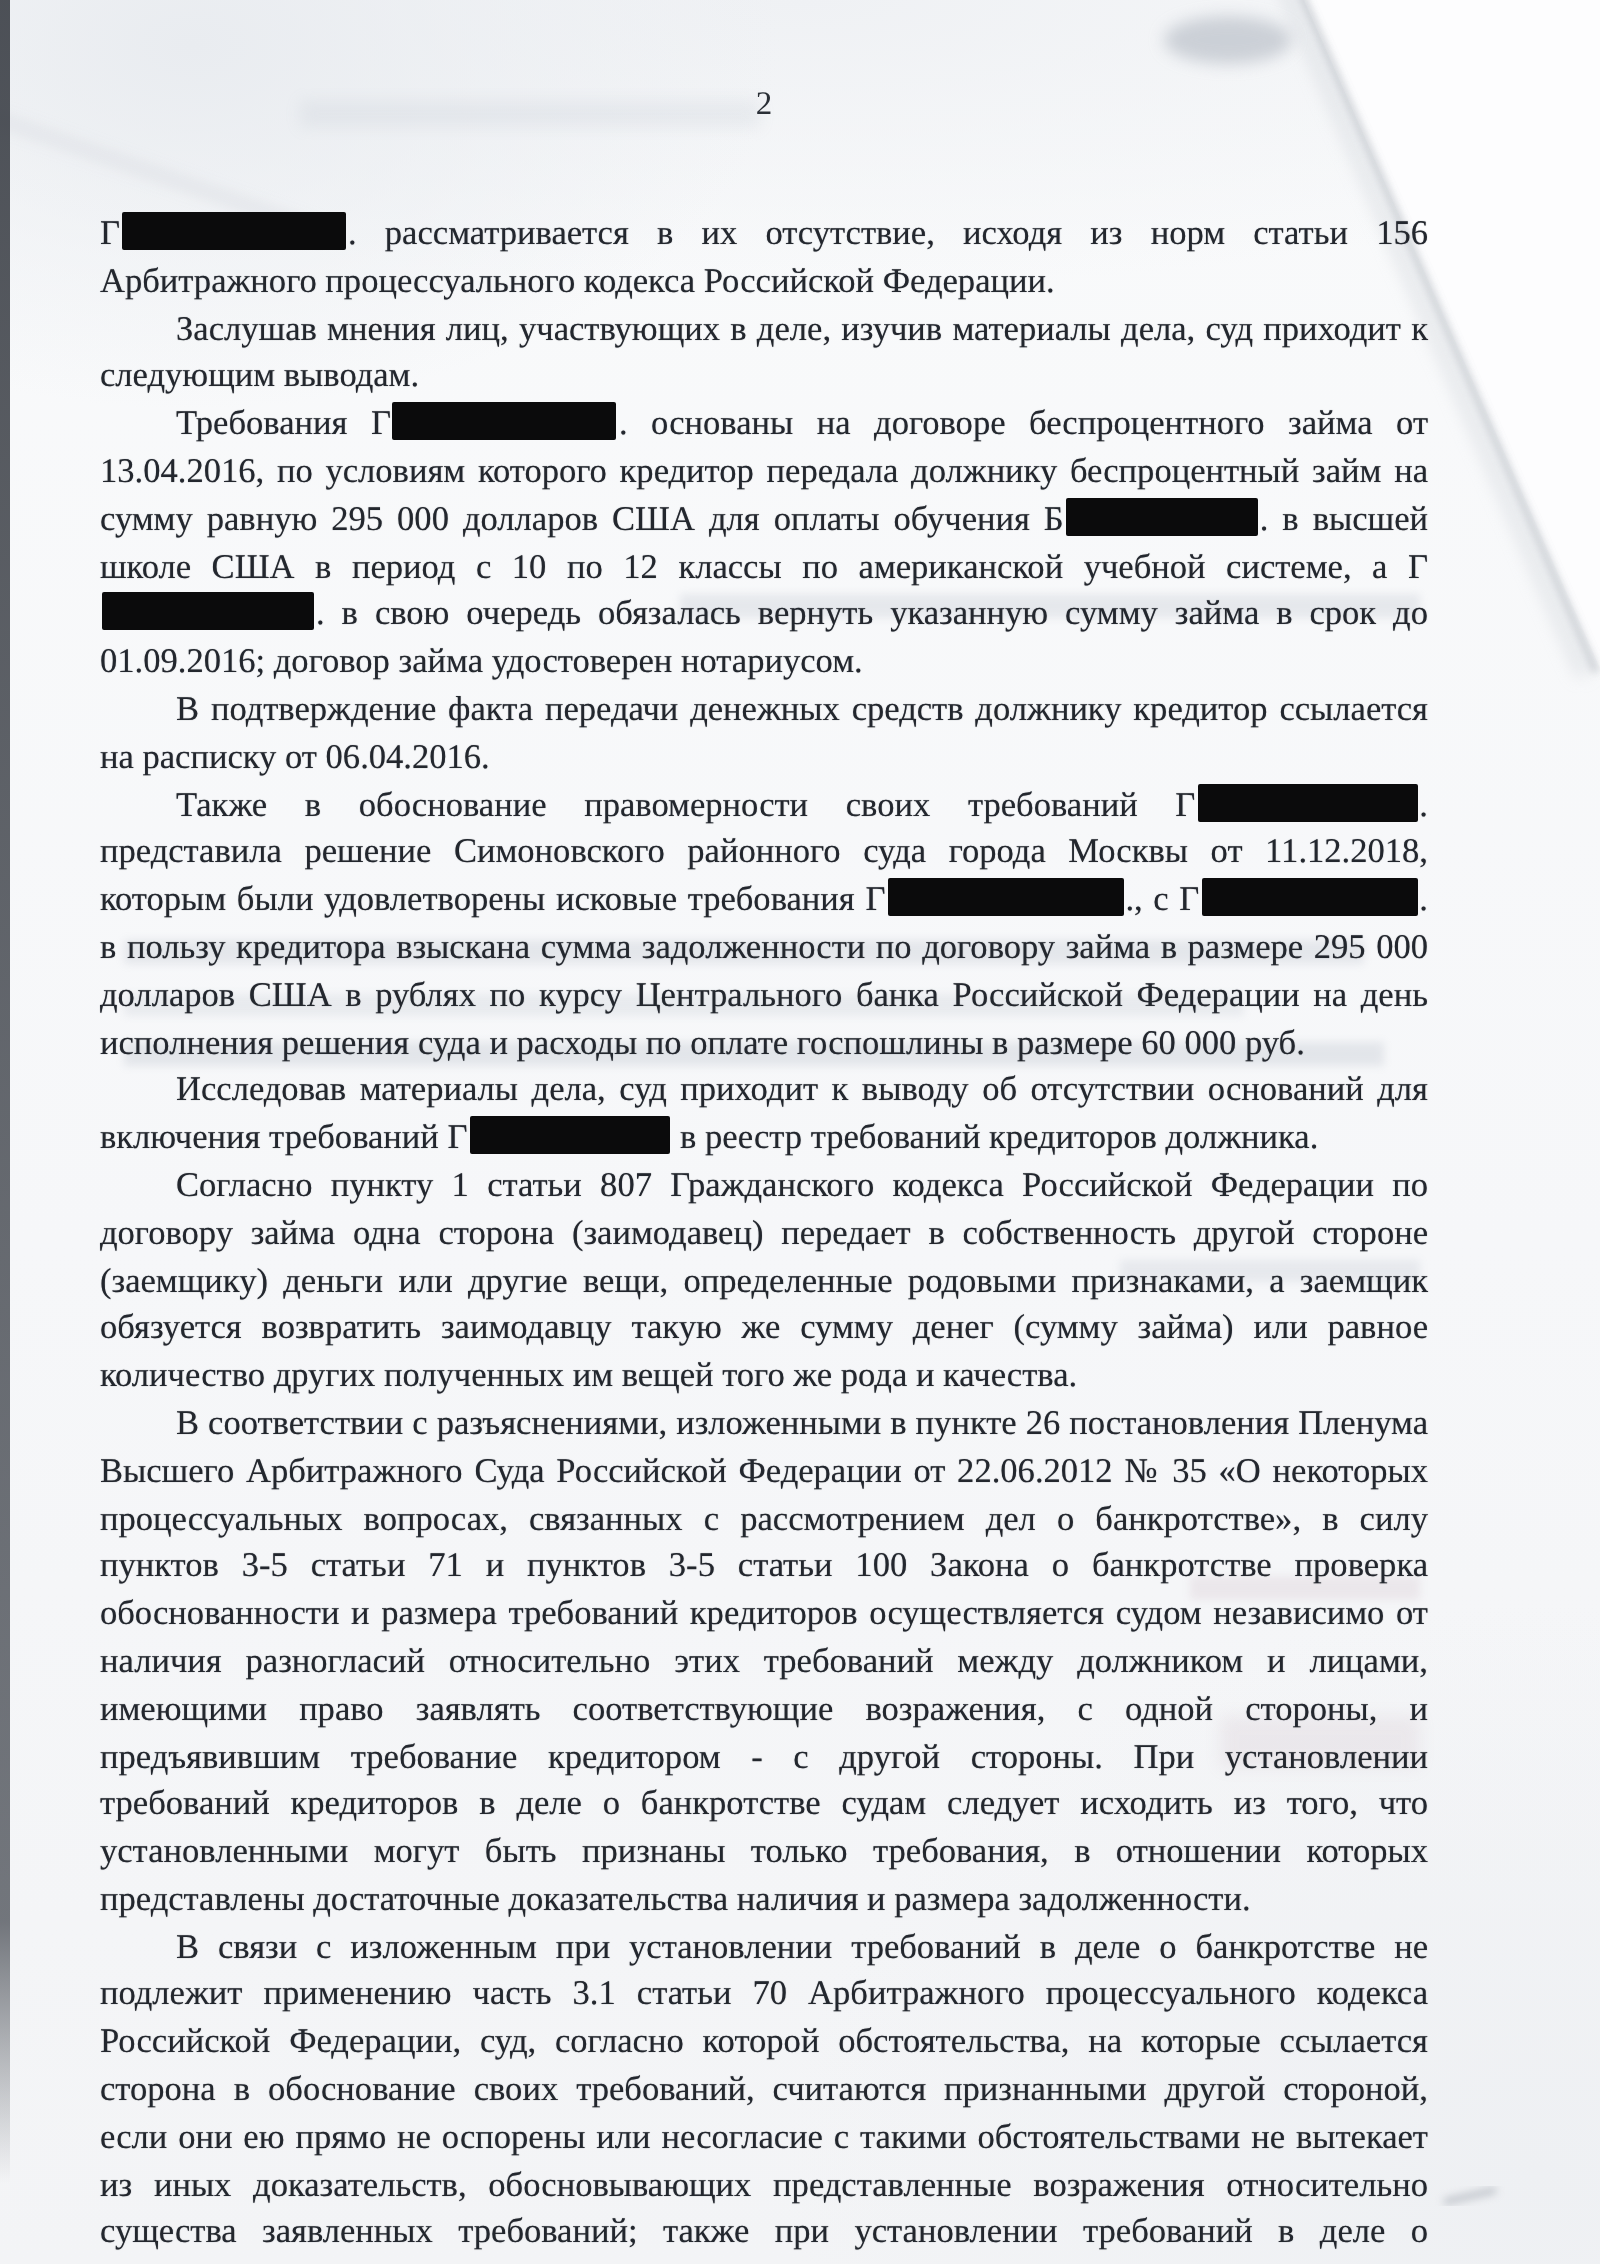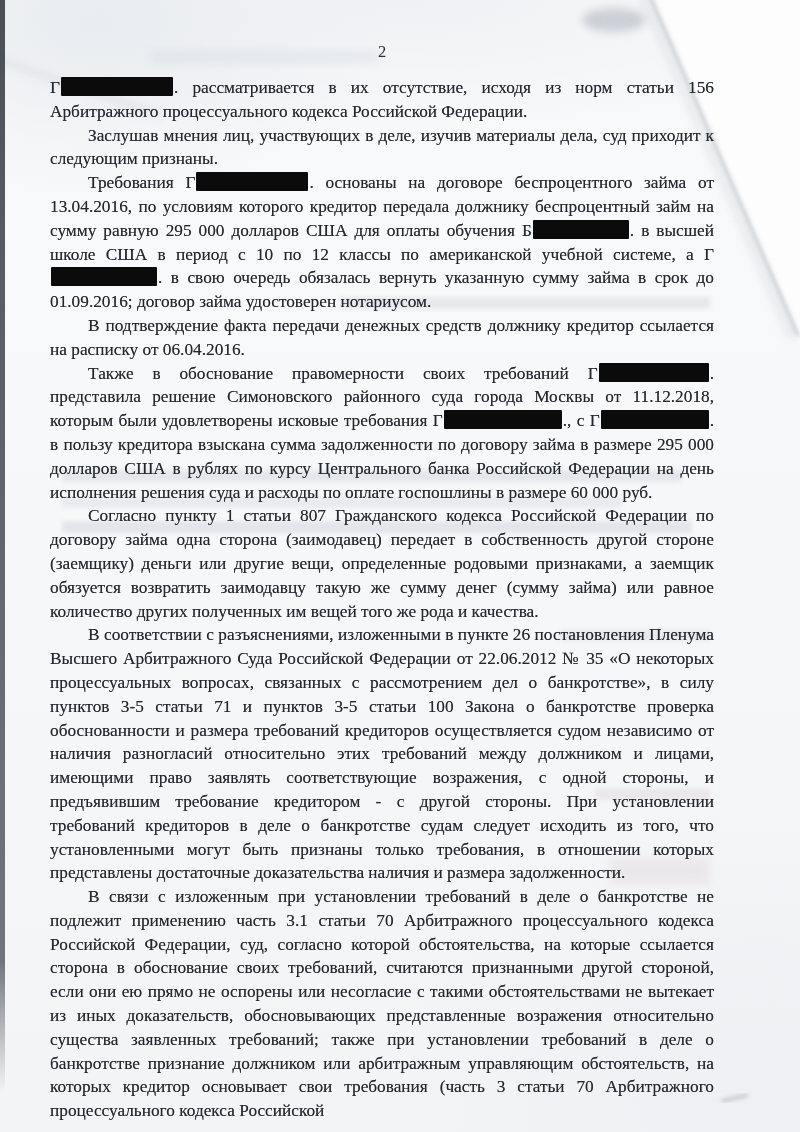--- a/index.html
+++ b/index.html
@@ -22,21 +22,21 @@
     position: absolute; left: 50px; top: 42px; width: 664px;
     text-align: center; font-size: 16.5px; color: #2a2f36; z-index: 2;
   }
   .doc {
     position: absolute; left: 50px; top: 76px; width: 664px; z-index: 2;
     font-size: 17.3px; line-height: 23.8px; color: #23272e;
     text-align: justify;
     text-shadow: 0 0 0.5px rgba(32,36,44,0.55);
   }
   .para { margin: 0; text-indent: 38px; }
-  .para.no-indent { text-indent: 0; }
+  .para.no-indent { text-indent: 0; margin-top: 29px; }
   .redact {
     display: inline-block; height: 19px; vertical-align: -3px;
     background: #0b0b0c; border-radius: 1px; margin: 0 1px;
   }
   .rw96  { width: 96px; }
   .rw100 { width: 100px; }
   .rw106 { width: 106px; }
   .rw108 { width: 108px; }
   .rw110 { width: 110px; }
   .rw112 { width: 112px; }
@@ -83,28 +83,29 @@
 
     <line x1="722" y1="1101" x2="748" y2="1095" stroke="#9aa0a9" stroke-width="3" filter="url(#b2)" opacity="0.6"></line>
   </svg>
 
   <div class="pageno">2</div>
 
   <div class="doc">
 
     <p class="para no-indent"><span>Г</span><span class="redact rw112"></span><span>. рассматривается в их отсутствие, исходя из норм статьи 156 Арбитражного процессуального кодекса Российской Федерации.</span></p>
 
-    <p class="para"><span>Заслушав мнения лиц, участвующих в деле, изучив материалы дела, суд приходит к следующим признаны.</span></p>
+    <p class="para"><span>Заслушав мнения лиц, участвующих в деле, изучив материалы дела, суд приходит к следующим выводам.</span></p>
 
     <p class="para"><span>Требования Г</span><span class="redact rw112"></span><span>. основаны на договоре беспроцентного займа от 13.04.2016, по условиям которого кредитор передала должнику беспроцентный займ на сумму равную 295 000 долларов США для оплаты обучения Б</span><span class="redact rw96"></span><span>. в высшей школе США в период с 10 по 12 классы по американской учебной системе, а Г</span><span class="redact rw106"></span><span>. в свою очередь обязалась вернуть указанную сумму займа в срок до 01.09.2016; договор займа удостоверен нотариусом.</span></p>
 
     <p class="para"><span>В подтверждение факта передачи денежных средств должнику кредитор ссылается на расписку от 06.04.2016.</span></p>
 
     <p class="para"><span>Также в обоснование правомерности своих требований Г</span><span class="redact rw110"></span><span>. представила решение Симоновского районного суда города Москвы от 11.12.2018, которым были удовлетворены исковые требования Г</span><span class="redact rw118"></span><span>., с Г</span><span class="redact rw108"></span><span>. в пользу кредитора взыскана сумма задолженности по договору займа в размере 295 000 долларов США в рублях по курсу Центрального банка Российской Федерации на день исполнения решения суда и расходы по оплате госпошлины в размере 60 000 руб.</span></p>
 
+    <p class="para"><span>Исследовав материалы дела, суд приходит к выводу об отсутствии оснований для включения требований Г</span><span class="redact rw100"></span><span> в реестр требований кредиторов должника.</span></p>
 
     <p class="para"><span>Согласно пункту 1 статьи 807 Гражданского кодекса Российской Федерации по договору займа одна сторона (заимодавец) передает в собственность другой стороне (заемщику) деньги или другие вещи, определенные родовыми признаками, а заемщик обязуется возвратить заимодавцу такую же сумму денег (сумму займа) или равное количество других полученных им вещей того же рода и качества.</span></p>
 
     <p class="para"><span>В соответствии с разъяснениями, изложенными в пункте 26 постановления Пленума Высшего Арбитражного Суда Российской Федерации от 22.06.2012 № 35 «О некоторых процессуальных вопросах, связанных с рассмотрением дел о банкротстве», в силу пунктов 3-5 статьи 71 и пунктов 3-5 статьи 100 Закона о банкротстве проверка обоснованности и размера требований кредиторов осуществляется судом независимо от наличия разногласий относительно этих требований между должником и лицами, имеющими право заявлять соответствующие возражения, с одной стороны, и предъявившим требование кредитором - с другой стороны. При установлении требований кредиторов в деле о банкротстве судам следует исходить из того, что установленными могут быть признаны только требования, в отношении которых представлены достаточные доказательства наличия и размера задолженности.</span></p>
 
     <p class="para"><span>В связи с изложенным при установлении требований в деле о банкротстве не подлежит применению часть 3.1 статьи 70 Арбитражного процессуального кодекса Российской Федерации, суд, согласно которой обстоятельства, на которые ссылается сторона в обоснование своих требований, считаются признанными другой стороной, если они ею прямо не оспорены или несогласие с такими обстоятельствами не вытекает из иных доказательств, обосновывающих представленные возражения относительно существа заявленных требований; также при установлении требований в деле о банкротстве признание должником или арбитражным управляющим обстоятельств, на которых кредитор основывает свои требования (часть 3 статьи 70 Арбитражного процессуального кодекса Российской</span></p>
 
   </div>
 </div>
 

